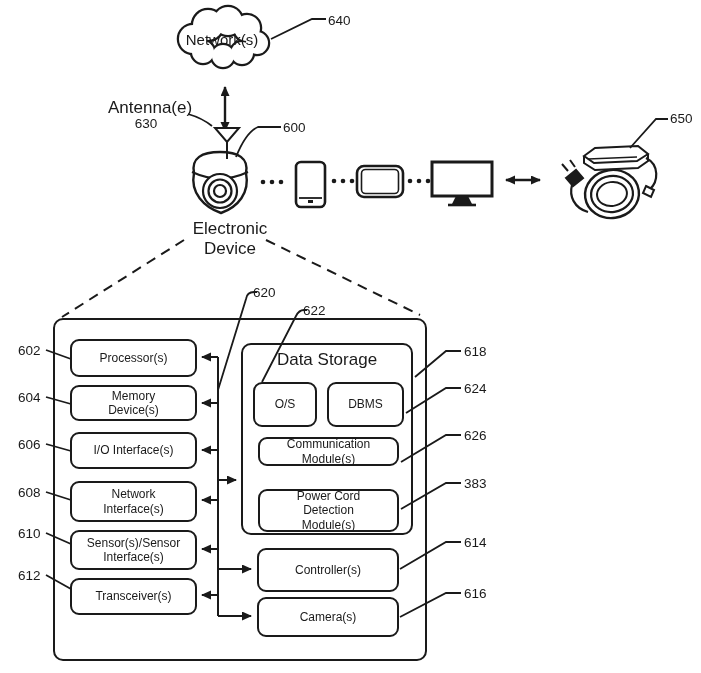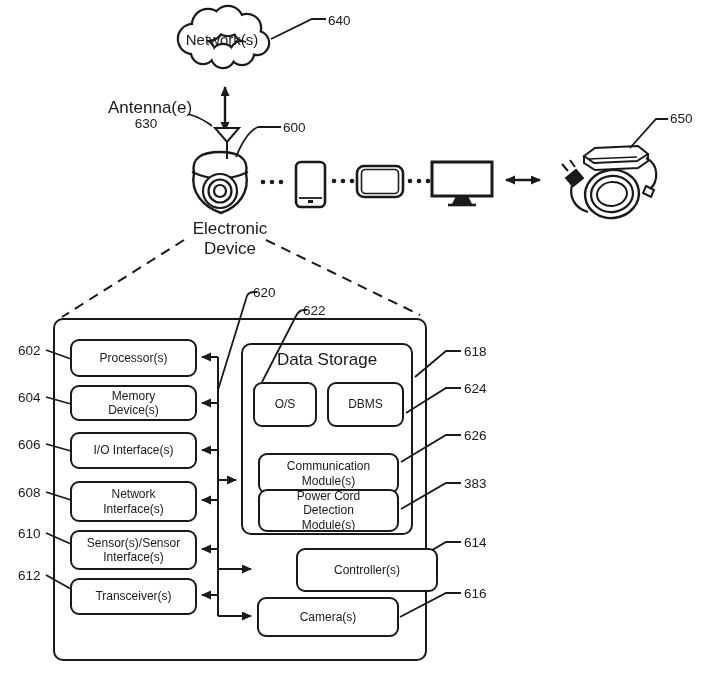--- a/index.html
+++ b/index.html
@@ -198,19 +198,19 @@
   <div class="node" style="left:70px; top:385px; width:127px; height:36px;">Memory Device(s)</div>
   <div class="node" style="left:70px; top:432px; width:127px; height:37px;">I/O Interface(s)</div>
   <div class="node" style="left:70px; top:481px; width:127px; height:41px;">Network Interface(s)</div>
   <div class="node" style="left:70px; top:530px; width:127px; height:40px;">Sensor(s)/Sensor Interface(s)</div>
   <div class="node" style="left:70px; top:578px; width:127px; height:37px;">Transceiver(s)</div>
 
   <div class="container-box storage" style="left:241px; top:343px; width:172px; height:192px;"></div>
   <div class="storage-title" style="left:241px; top:350px; width:172px;">Data Storage</div>
   <div class="node" style="left:253px; top:382px; width:64px; height:45px;">O/S</div>
   <div class="node" style="left:327px; top:382px; width:77px; height:45px;">DBMS</div>
-  <div class="node" style="left:258px; top:453px; width:141px; height:41px;">Communication Module(s)</div>
+  <div class="node" style="left:258px; top:437px; width:141px; height:29px;">Communication Module(s)</div>
   <div class="node" style="left:258px; top:489px; width:141px; height:43px;">Power Cord Detection Module(s)</div>
 
-  <div class="node" style="left:257px; top:548px; width:142px; height:44px;margin-left:39px;">Controller(s)</div>
+  <div class="node" style="left:257px; top:548px; width:142px; height:44px;">Controller(s)</div>
   <div class="node" style="left:257px; top:597px; width:142px; height:40px;">Camera(s)</div>
 
 </div>
 
 </body></html>

